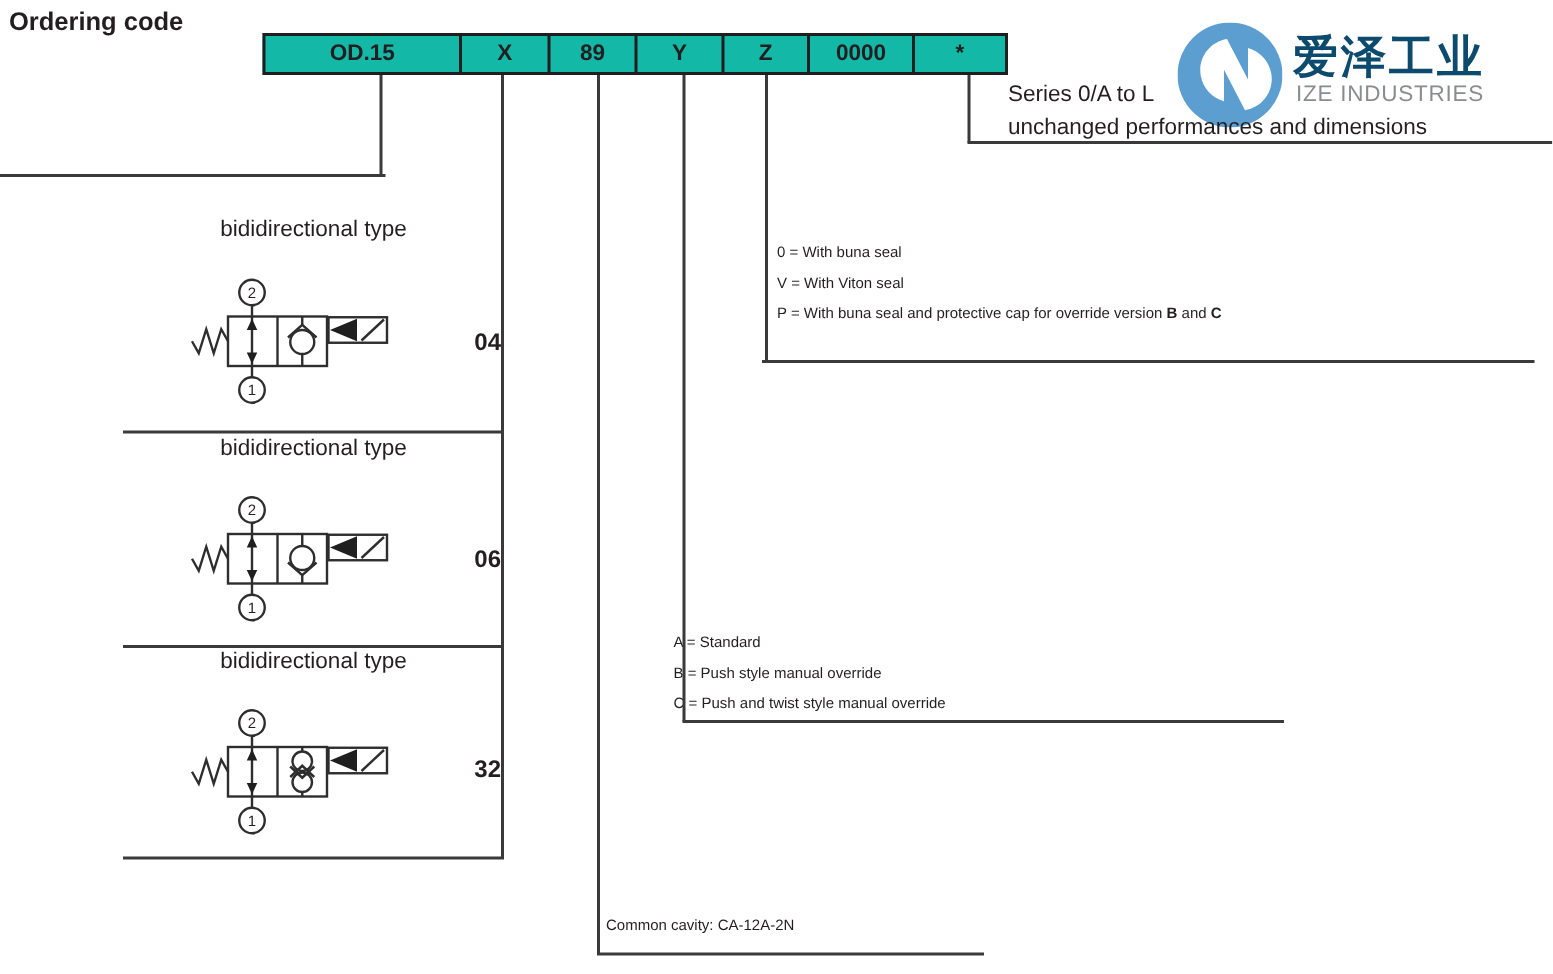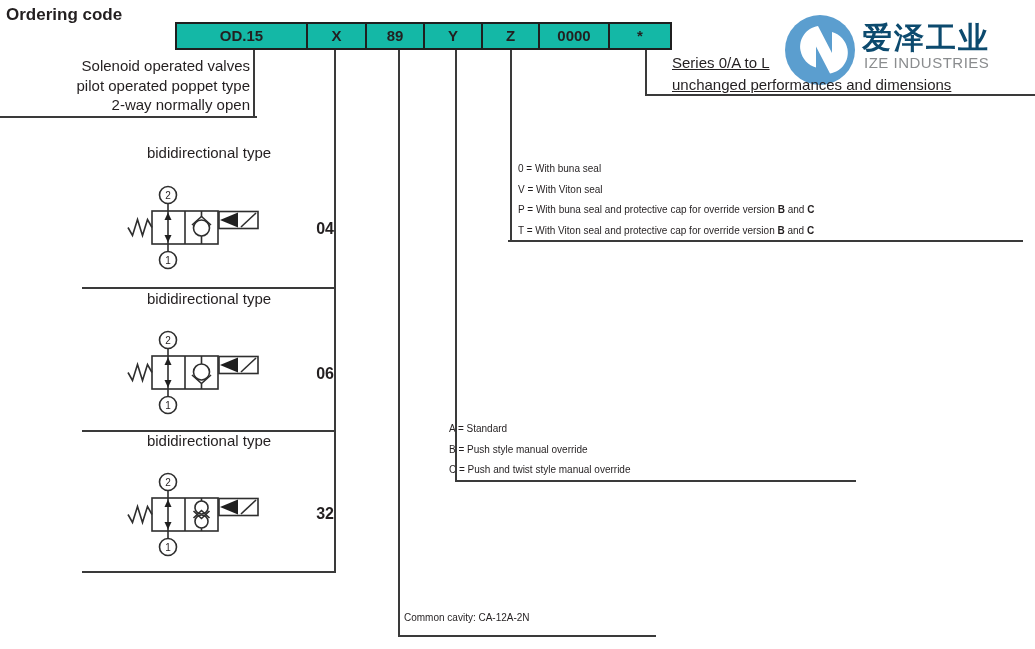--- a/index.html
+++ b/index.html
@@ -9,21 +9,21 @@
   }
   .abs{position:absolute;}
   .line-v{position:absolute;width:2px;background:#3a3a3a;}
   .line-h{position:absolute;height:2px;background:#3a3a3a;}
   .page-title{left:6px;top:5px;font-size:17px;font-weight:bold;}
   .code-table{left:175px;top:22px;display:flex;border:2px solid #1f1f1f;width:497px;box-sizing:border-box;background:#14b8a6;}
   .code-cell{box-sizing:border-box;border-left:2px solid #1f1f1f;height:24px;line-height:24px;
              text-align:center;font-weight:bold;font-size:15px;}
   .code-cell:first-child{border-left:none;}
   .product-note{left:0;top:56px;width:250px;text-align:right;font-size:15px;line-height:19.5px;}
-  .series-note{left:672px;top:52px;width:360px;font-size:15px;line-height:22px;text-decoration:underline;}
+  .series-note{left:672px;top:52px;width:360px;font-size:15px;line-height:22px;}
   .note-block{font-size:10px;}
   .seal-note{left:518px;top:159px;line-height:20.5px;white-space:nowrap;}
   .override-note{left:449px;top:419px;line-height:20.5px;white-space:nowrap;}
   .cavity-note{left:404px;top:612px;white-space:nowrap;}
   .valve-label{left:82px;width:254px;text-align:center;font-size:15px;}
   .valve-code{left:297px;width:37px;text-align:right;font-size:16px;font-weight:bold;}
   .brand-cn{left:862px;top:18px;font-size:30px;font-weight:bold;color:#0c4a6e;letter-spacing:2px;}
   .brand-en{left:864px;top:54px;font-size:15px;color:#8a8c8e;letter-spacing:0.5px;}
   .bold{font-weight:bold;}
   svg text{font-family:"Liberation Sans","DejaVu Sans",sans-serif;}
@@ -46,36 +46,30 @@
   </div>
 
   <svg class="abs" style="left:785px;top:15px" width="70" height="70" viewBox="0 0 70 70">
     <circle cx="35" cy="35" r="35" fill="#5b9ecf"></circle>
     <path d="M33,11 C21,13 13.5,24 15.5,35.5 C17,44 23.5,50.5 31,52.5 L31,31.5 L45,58.5
              C57,56.5 64.5,45.5 62.5,34 C61,25.5 54.5,19 47,17 L47,38 Z" fill="#ffffff"></path>
   </svg>
   <div class="abs brand-cn">爱泽工业</div>
   <div class="abs brand-en">IZE INDUSTRIES</div>
 
-  <div class="abs product-note">
-    <div>Solenoid operated valves</div>
-    <div>pilot operated poppet type</div>
-    <div>2-way normally open</div>
-  </div>
 
   <div class="abs series-note">
     <div>Series 0/A to L</div>
     <div>unchanged performances and dimensions</div>
   </div>
 
   <div class="abs note-block seal-note">
     <div><span>0 = With buna seal</span><span class="bold"></span><span></span><span class="bold"></span></div>
     <div><span>V = With Viton seal</span><span class="bold"></span><span></span><span class="bold"></span></div>
     <div><span>P = With buna seal and protective cap for override version </span><span class="bold">B</span><span> and </span><span class="bold">C</span></div>
-    <div><span>T = With Viton seal and protective cap for override version </span><span class="bold">B</span><span> and </span><span class="bold">C</span></div>
   </div>
 
   <div class="abs note-block override-note">
     <div>A = Standard</div>
     <div>B = Push style manual override</div>
     <div>C = Push and twist style manual override</div>
   </div>
 
   <div class="abs note-block cavity-note">Common cavity: CA-12A-2N</div>
 

